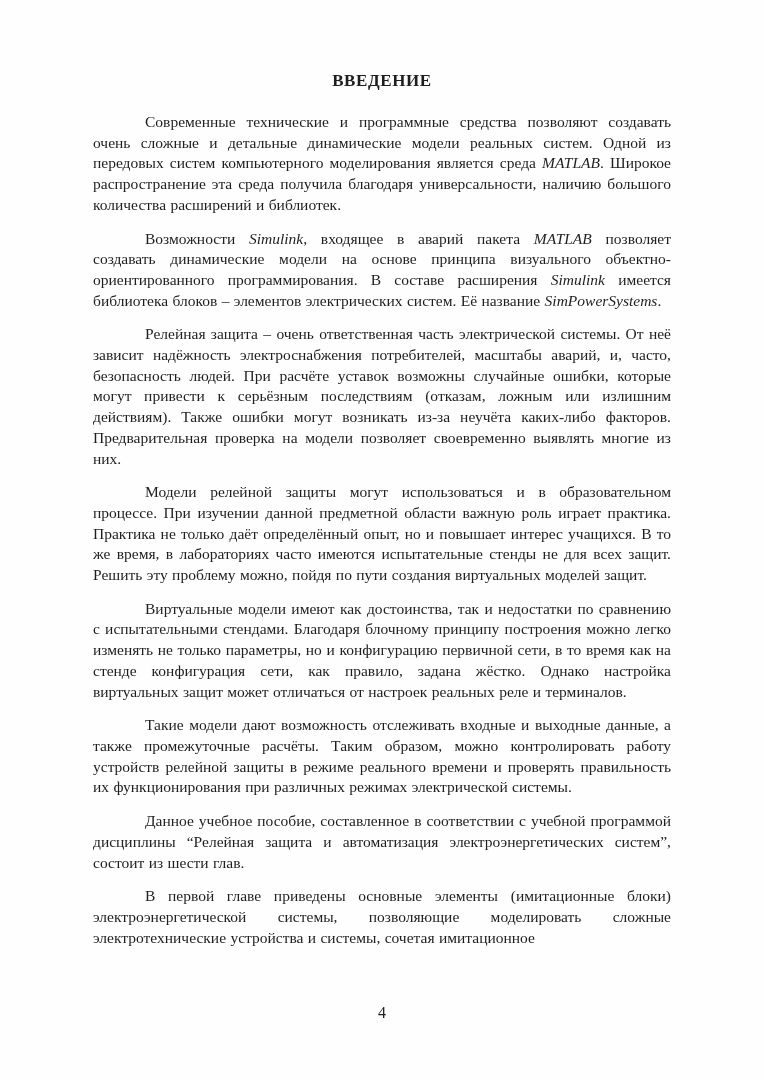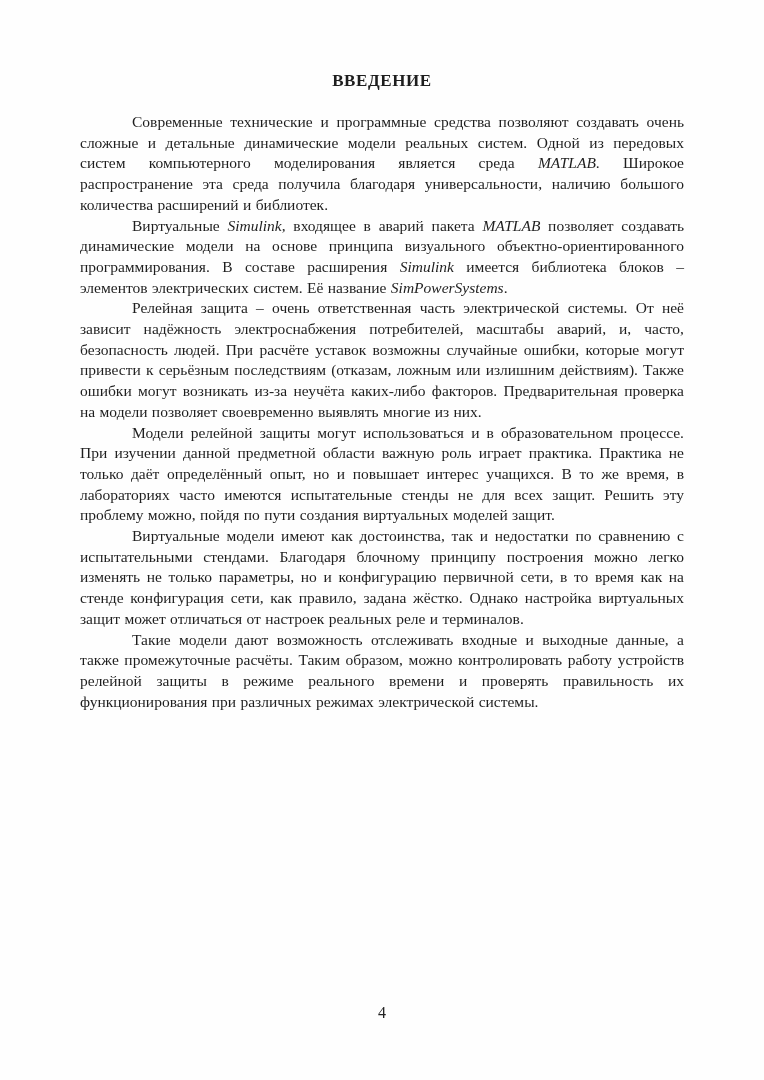--- a/index.html
+++ b/index.html
@@ -20,21 +20,21 @@
   }
   .title {
     margin: 0 0 21px 0;
     font-size: 17px;
     font-weight: bold;
     text-align: center;
     letter-spacing: 0.6px;
     line-height: 20px;
   }
   .content p {
-    margin: 0;
+    margin: 13px;
     padding: 0;
     font-size: 15.5px;
     line-height: 20.7px;
     text-align: justify;
     text-indent: 52px;
     word-spacing: 0.5px;
   }
   .content p em {
     font-style: italic;
   }
@@ -48,20 +48,22 @@
     color: #222222;
   }
 </style>
 </head>
 <body>
 
 <div class="page">
   <h1 class="title">ВВЕДЕНИЕ</h1>
   <div class="content" id="paragraphs">
       <p><span>Современные технические и программные средства позволяют создавать очень сложные и детальные динамические модели реальных систем. Одной из передовых систем компьютерного моделирования является среда </span><em>MATLAB</em><span>. Широкое распространение эта среда получила благодаря универсальности, наличию большого количества расширений и библиотек.</span></p>
-      <p><span>Виртуальные </span><em>Simulink</em><span>, входящее в аварий пакета </span><em>MATLAB</em><span> позволяет создавать динамические модели на основе принципа визуального объектно-ориентированного программирования. В составе расширения </span><em>Simulink</em><span> имеется библиотека блоков – элементов электрических систем. Её название </span><em>SimPowerSystems</em><span>.</span></p>
+      <p><span>Возможности </span><em>Simulink</em><span>, входящее в аварий пакета </span><em>MATLAB</em><span> позволяет создавать динамические модели на основе принципа визуального объектно-ориентированного программирования. В составе расширения </span><em>Simulink</em><span> имеется библиотека блоков – элементов электрических систем. Её название </span><em>SimPowerSystems</em><span>.</span></p>
       <p><span>Релейная защита – очень ответственная часть электрической системы. От неё зависит надёжность электроснабжения потребителей, масштабы аварий, и, часто, безопасность людей. При расчёте уставок возможны случайные ошибки, которые могут привести к серьёзным последствиям (отказам, ложным или излишним действиям). Также ошибки могут возникать из-за неучёта каких-либо факторов. Предварительная проверка на модели позволяет своевременно выявлять многие из них.</span></p>
       <p><span>Модели релейной защиты могут использоваться и в образовательном процессе. При изучении данной предметной области важную роль играет практика. Практика не только даёт определённый опыт, но и повышает интерес учащихся. В то же время, в лабораториях часто имеются испытательные стенды не для всех защит. Решить эту проблему можно, пойдя по пути создания виртуальных моделей защит.</span></p>
       <p><span>Виртуальные модели имеют как достоинства, так и недостатки по сравнению с испытательными стендами. Благодаря блочному принципу построения можно легко изменять не только параметры, но и конфигурацию первичной сети, в то время как на стенде конфигурация сети, как правило, задана жёстко. Однако настройка виртуальных защит может отличаться от настроек реальных реле и терминалов.</span></p>
       <p><span>Такие модели дают возможность отслеживать входные и выходные данные, а также промежуточные расчёты. Таким образом, можно контролировать работу устройств релейной защиты в режиме реального времени и проверять правильность их функционирования при различных режимах электрической системы.</span></p>
+      <p><span>Данное учебное пособие, составленное в соответствии с учебной программой дисциплины “Релейная защита и автоматизация электроэнергетических систем”, состоит из шести глав.</span></p>
+      <p><span>В первой главе приведены основные элементы (имитационные блоки) электроэнергетической системы, позволяющие моделировать сложные электротехнические устройства и системы, сочетая имитационное</span></p>
     </div>
   <div class="page-number">4</div>
 </div>
 
 </body></html>

